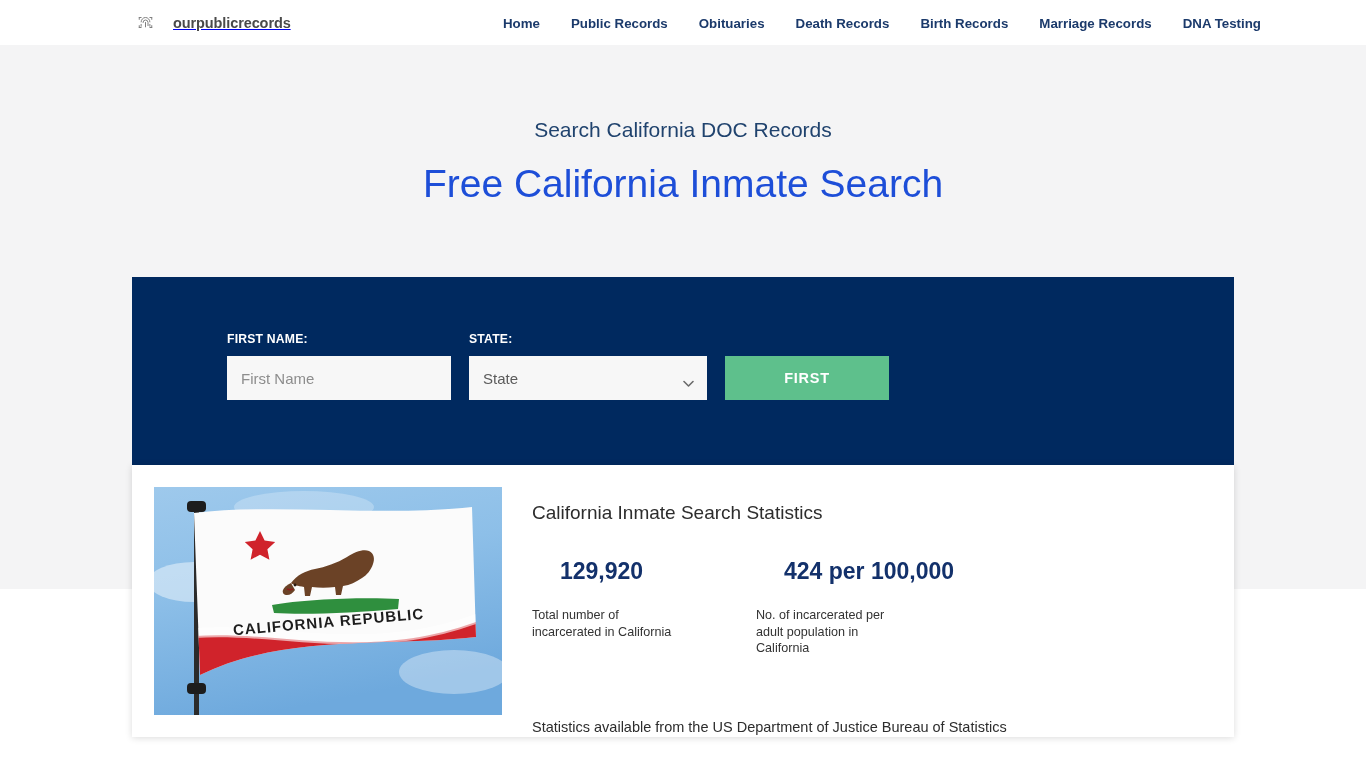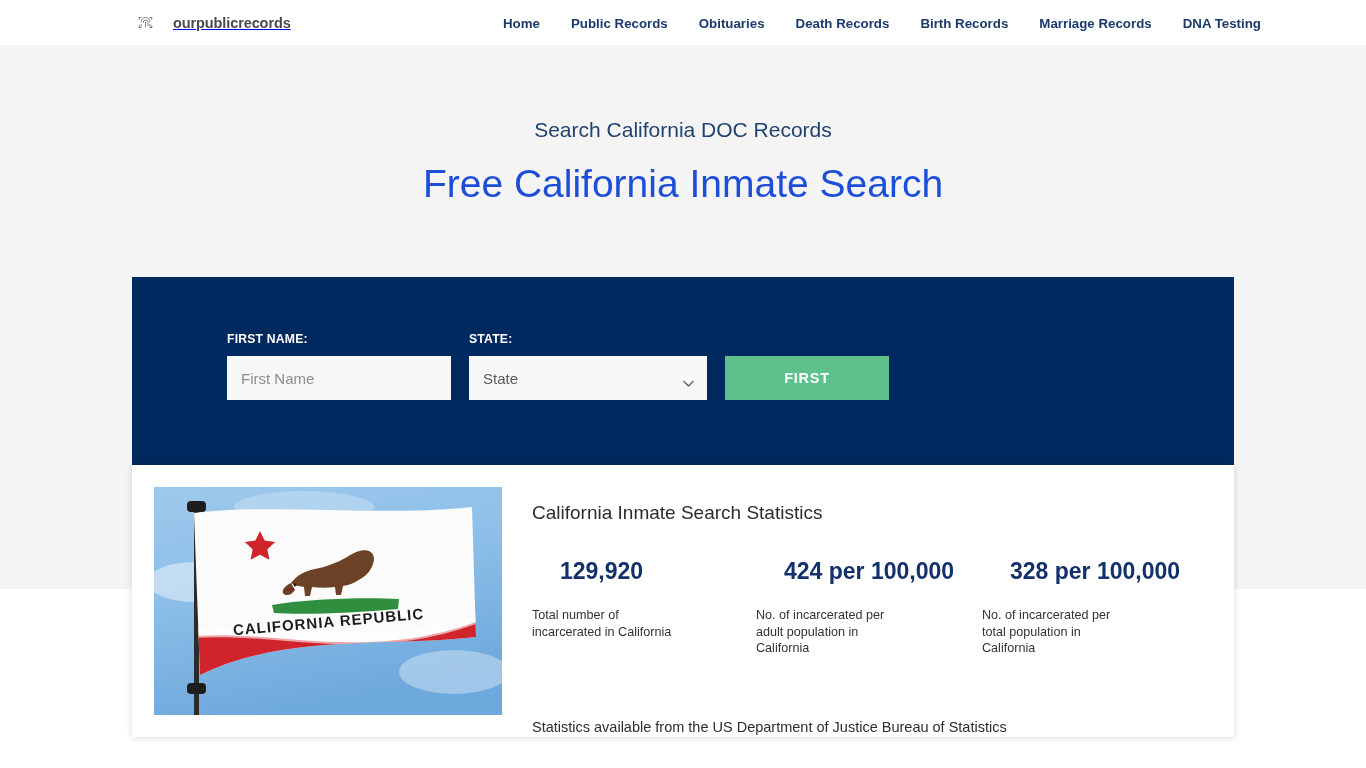--- a/index.html
+++ b/index.html
@@ -360,21 +360,17 @@
 
     <div class="stats-grid">
       <div class="stat-col">
         <div class="stat-value">129,920</div>
         <div class="stat-desc">Total number of incarcerated in California</div>
       </div>
       <div class="stat-col wide">
         <div class="stat-value">424 per 100,000</div>
         <div class="stat-desc">No. of incarcerated per adult population in California</div>
       </div>
-      <div class="stat-col wide">
-        <div class="stat-value">328 per 100,000</div>
-        <div class="stat-desc">No. of incarcerated per total population in California</div>
-      </div>
     </div>
 
     <div class="stats-source">Statistics available from the US Department of Justice Bureau of Statistics</div>
   </div>
 </section>
 
 </body></html>

